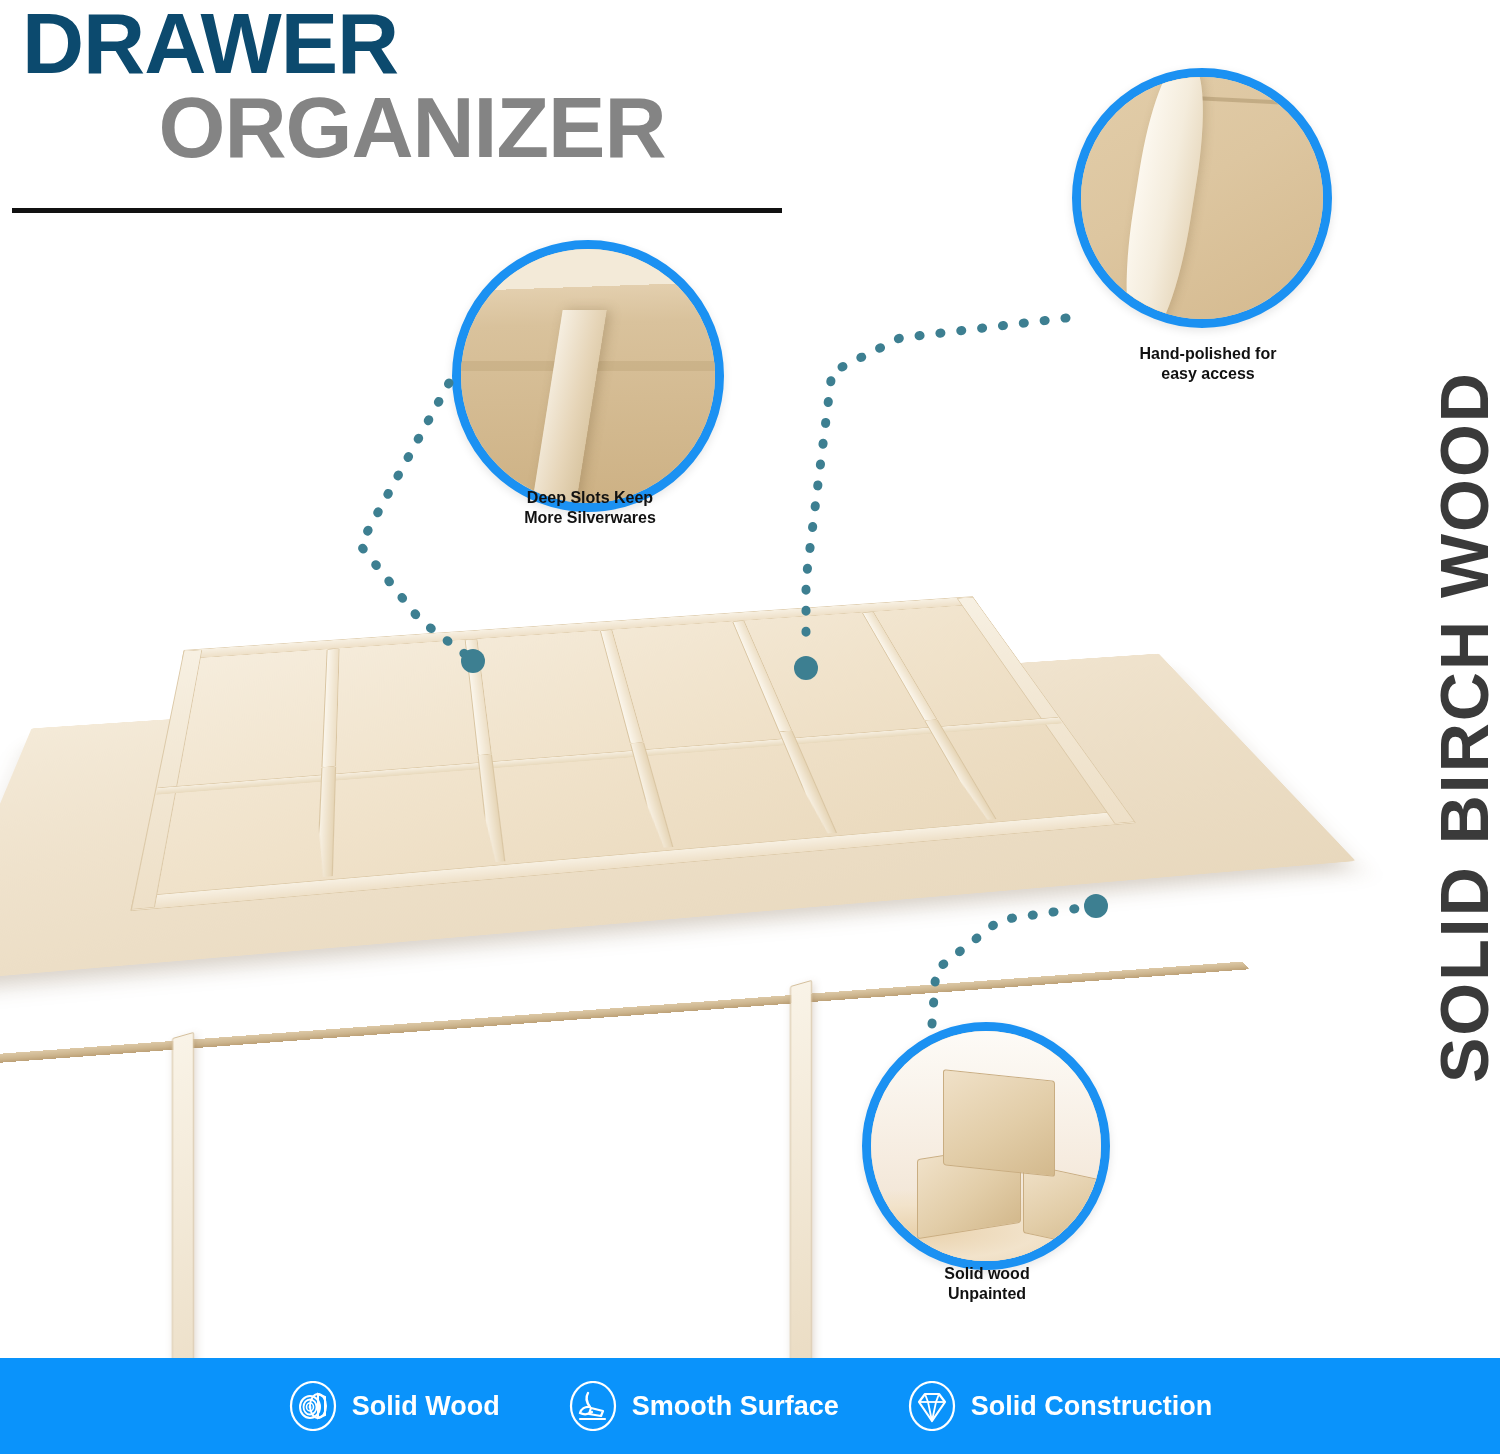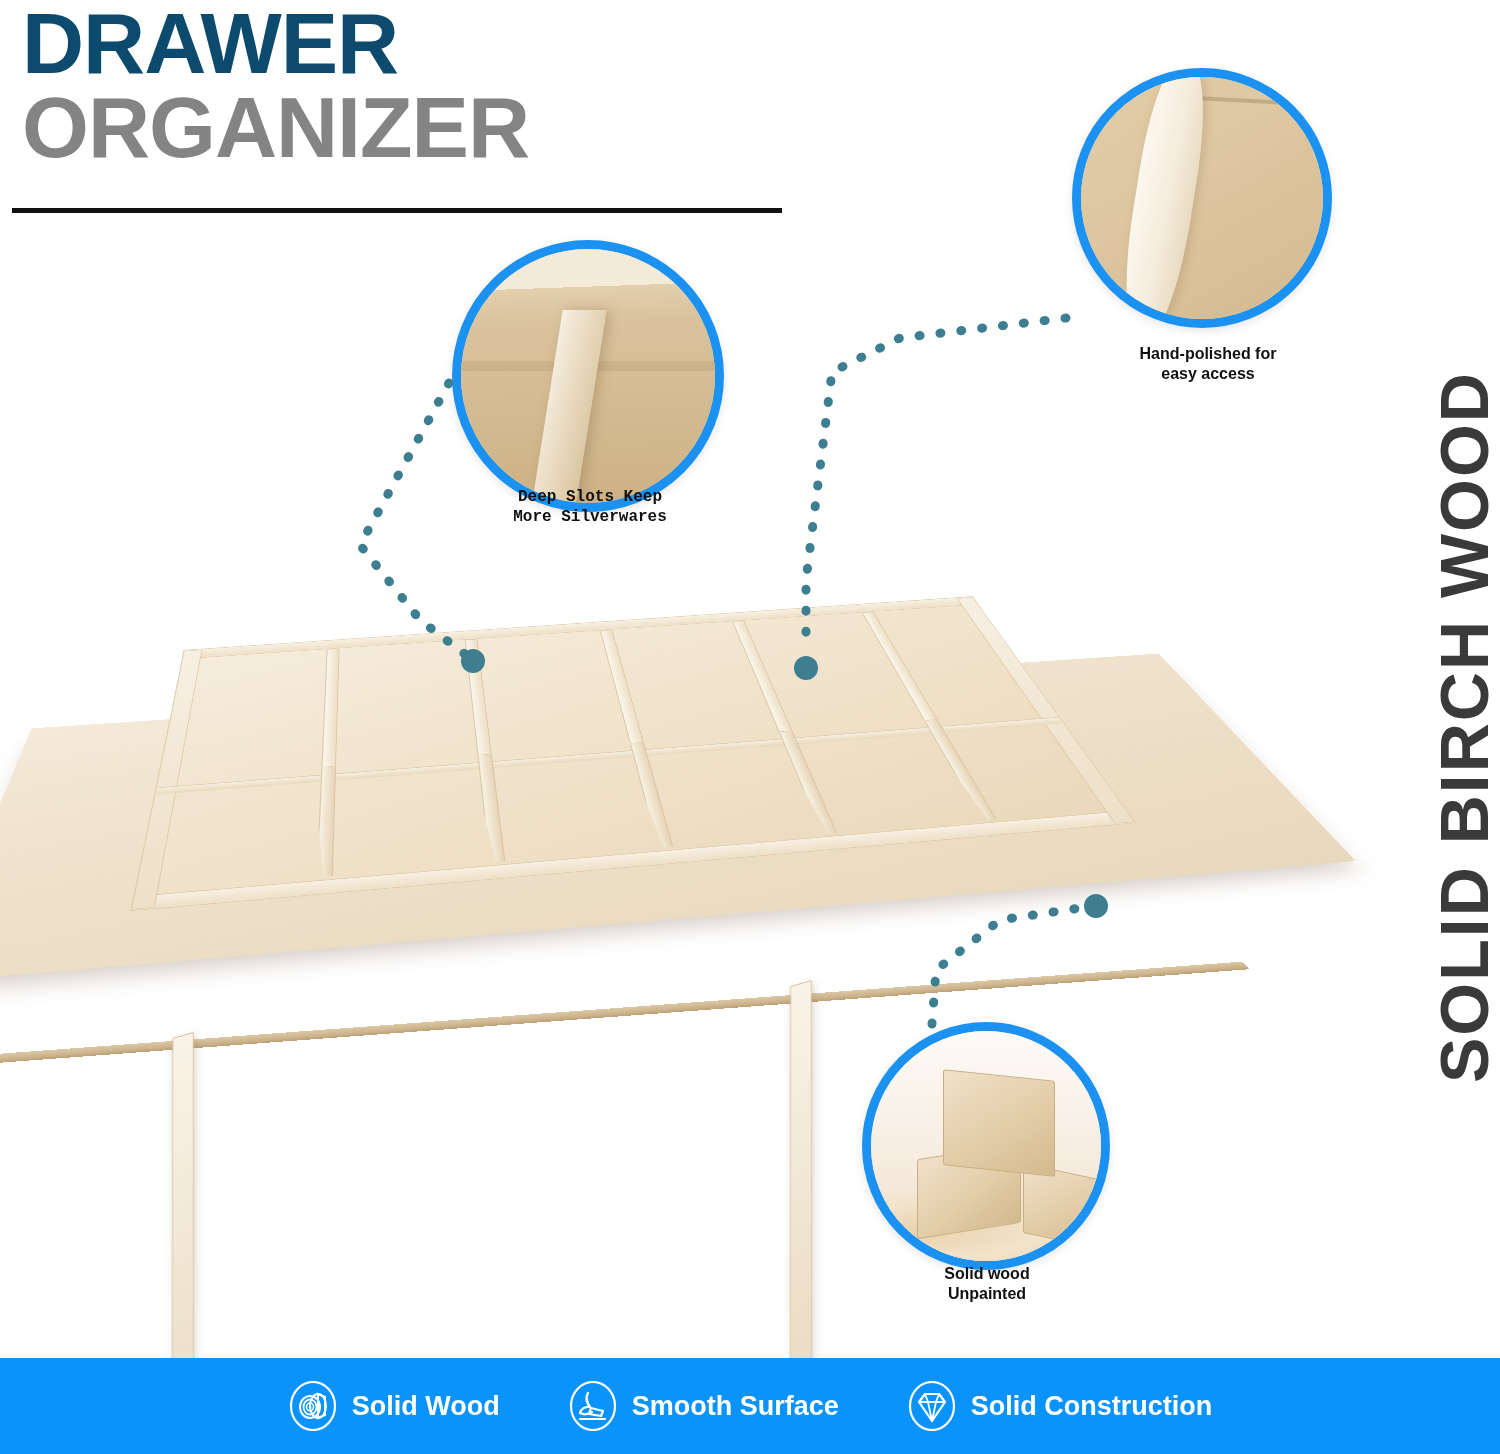--- a/index.html
+++ b/index.html
@@ -12,21 +12,21 @@
   }
 
   
   .title-block { position:absolute; left:22px; top:2px; width:780px; }
   .title-line1 {
     font-size:86px; font-weight:bold; letter-spacing:-1px;
     line-height:0.96; color:#0c4a6e;
   }
   .title-line2 {
     font-size:86px; font-weight:bold; letter-spacing:-1px;
-    line-height:0.98; color:#848484;
+    line-height:0.98; color:#848484;text-align:center;
   }
   .title-rule {
     position:absolute; left:12px; top:208px; width:770px; height:5px;
     background:#111111;
   }
 
   
   .side-text {
     position:absolute;
     right:-2px; top:50%;
@@ -167,21 +167,21 @@
     background:radial-gradient(ellipse at 22% 60%,#e9d2ad 0%,#f2e3cb 45%,transparent 70%),
                radial-gradient(ellipse at 70% 85%,#ecd8b8 0%,transparent 62%);
   }
 
   
   .label {
     position:absolute; text-align:center;
     font-size:16px; font-weight:bold; line-height:1.22; color:#111111;
     white-space:pre-line;
   }
-  .lbl1 { left:410px; top:488px; width:360px;font-family:Liberation Mono, monospace; }
+  .lbl1 { left:410px; top:488px; width:360px; }
   .lbl2 { left:1058px; top:344px; width:300px; }
   .lbl3 { left:852px; top:1264px; width:270px; }
 
   
   .connectors { position:absolute; left:0; top:0; width:1500px; height:1454px;
                 pointer-events:none; }
 
   
   .feature-bar {
     position:absolute; left:0; top:1358px; width:1500px; height:96px;

